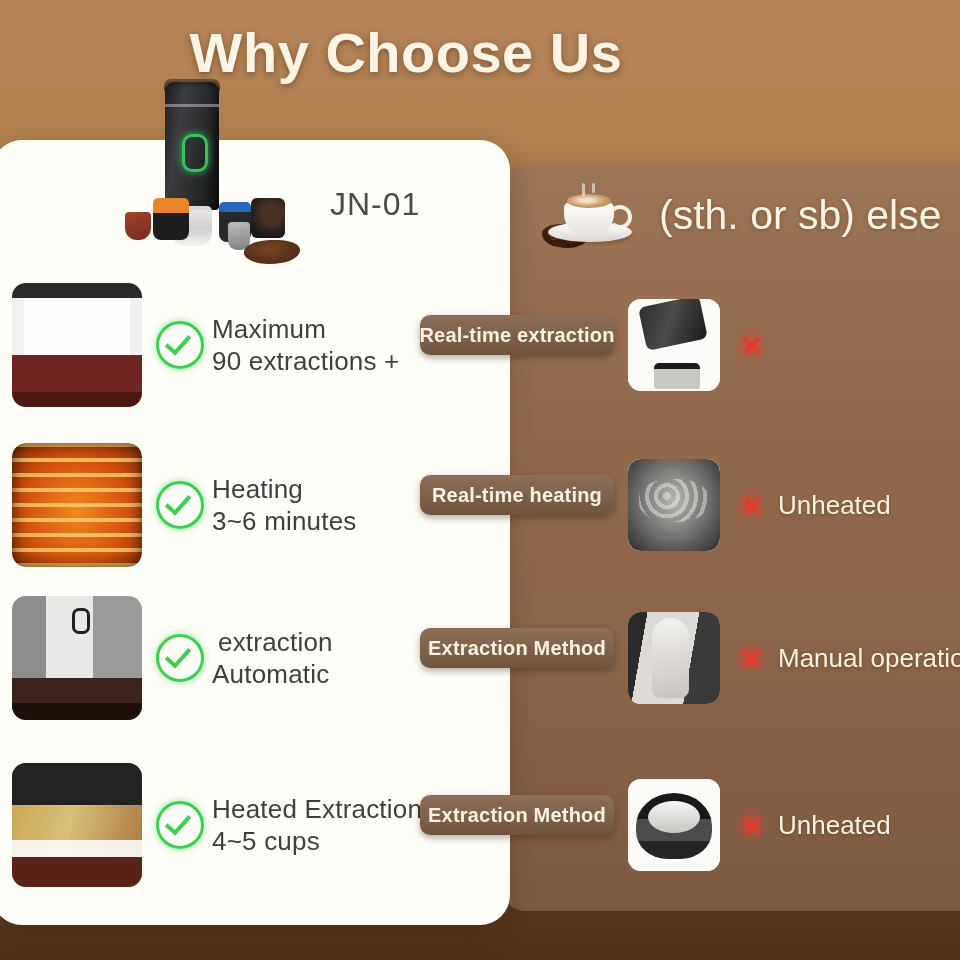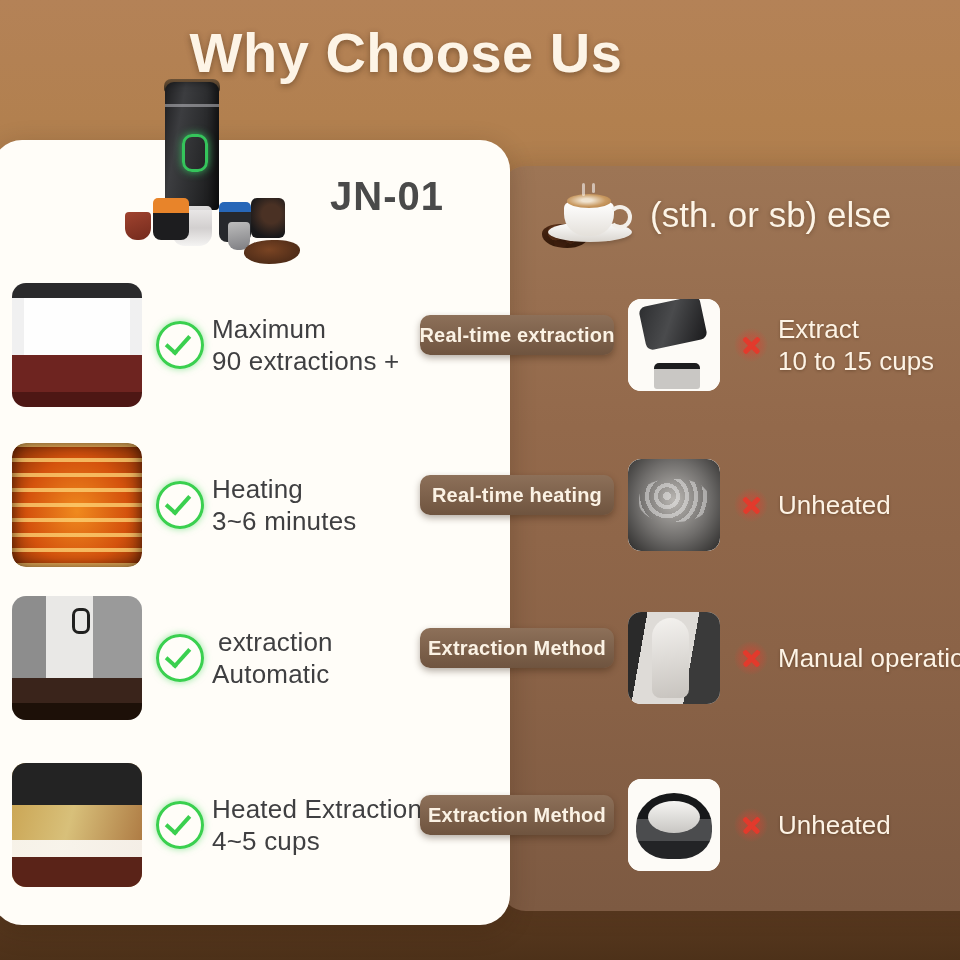--- a/index.html
+++ b/index.html
@@ -135,23 +135,23 @@
     left: 124px; top: 158px;
     width: 56px; height: 24px;
     border-radius: 50% 40% 55% 45%;
     background: radial-gradient(ellipse at 45% 40%, #7a4423 0%, #56301a 60%, #42230f 100%);
     filter: blur(.4px);
   }
 
   .model-name {
     position: absolute;
     left: 330px;
-    top: 174px;
-    font-size: 40px;
-    font-weight: 700;
+    top: 186px;
+    font-size: 32px;
+    font-weight: 400;
     color: #4a4a4a;
     letter-spacing: 1px;
   }
 
   
   .comp-header {
     position: absolute;
     left: 540px;
     top: 182px;
     display: flex;
@@ -206,24 +206,24 @@
     left: 2px; bottom: 0;
     width: 46px; height: 24px;
     border-radius: 40% 50% 45% 55%;
     background: radial-gradient(circle at 30% 35%, #5a3018 0 22%, transparent 23%),
                 radial-gradient(circle at 62% 55%, #4a2512 0 20%, transparent 21%),
                 radial-gradient(circle at 40% 72%, #3d1e0e 0 20%, transparent 21%),
                 radial-gradient(circle at 80% 30%, #53301a 0 18%, transparent 19%),
                 linear-gradient(180deg,#4b2713,#33190a);
   }
   .comp-title {
-    font-size: 35px;
+    font-size: 41px;
     font-weight: 400;
     color: #fdf4e6;
-    margin-left: 6px;
+    margin-left: 15px;
     white-space: nowrap;
     text-shadow: 0 1px 4px rgba(50,28,12,.35);
   }
 
   
   .row {
     position: absolute;
     left: 0;
     width: 960px;
     height: 160px;
@@ -441,24 +441,20 @@
         <div>Maximum</div>
         <div>90 extractions +</div>
       </div>
     </div>
     <div class="pill">Real-time extraction</div>
     <div class="right-item">
       <div class="thumb-r">
           <div class="b-extract"></div>
         </div>
       <div class="cross"></div>
-      <div class="rtext">
-        <div>Extract</div>
-        <div>10 to 15 cups</div>
-      </div>
     </div>
   </div>
 
   <div class="row" style="top:425px">
     <div class="left-item">
       <div class="thumb-l">
           <div class="a-heat"></div>
         </div>
       <div class="check"></div>
       <div class="ltext">

